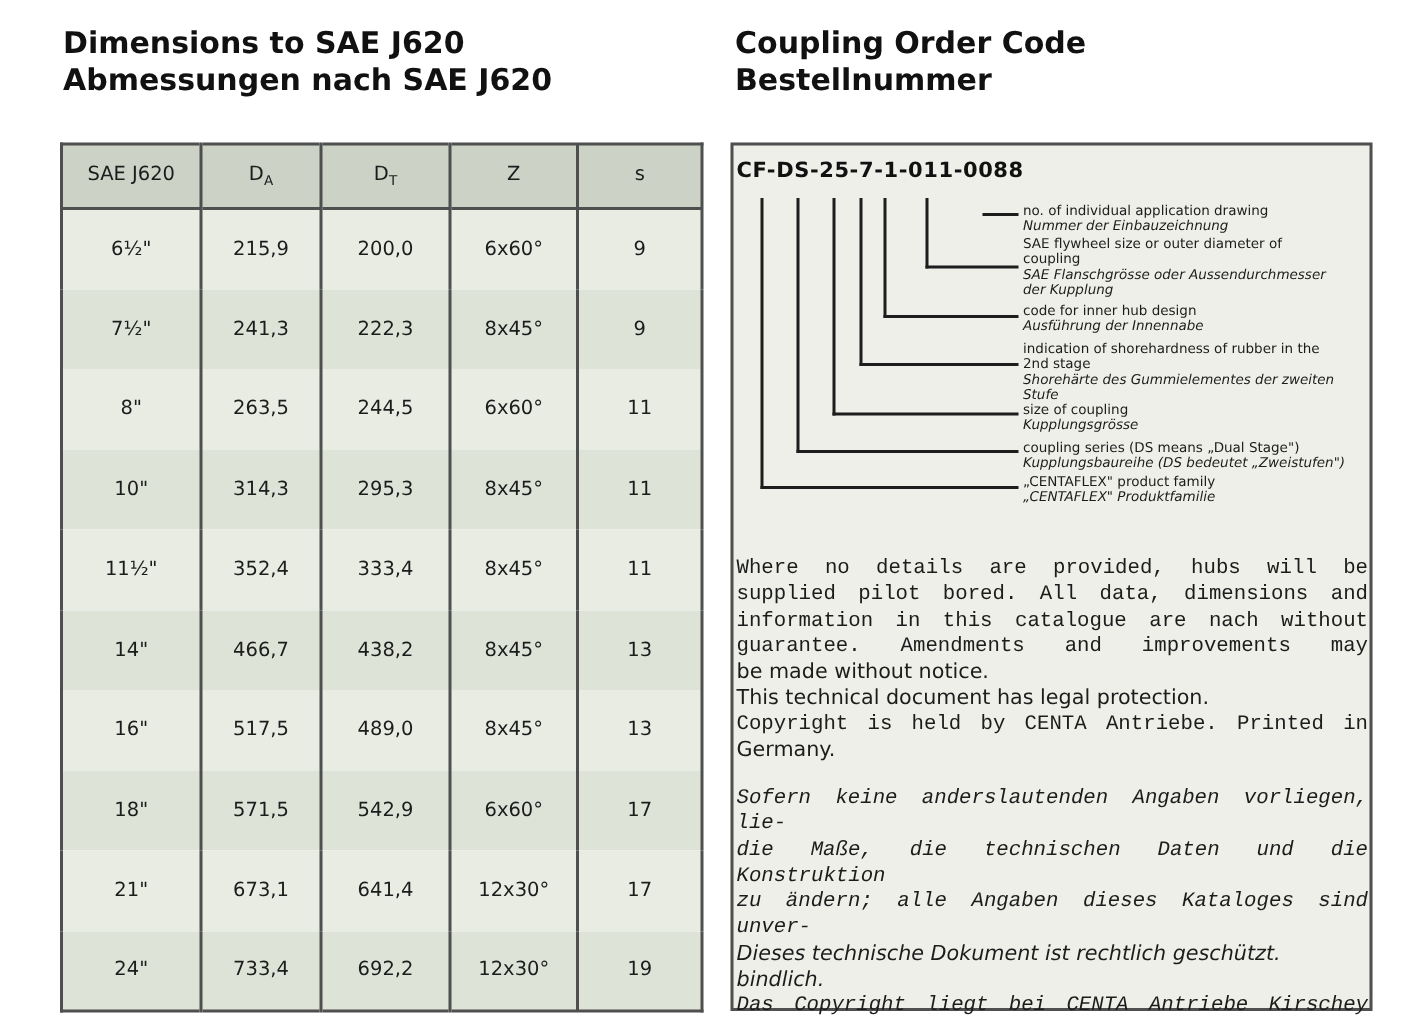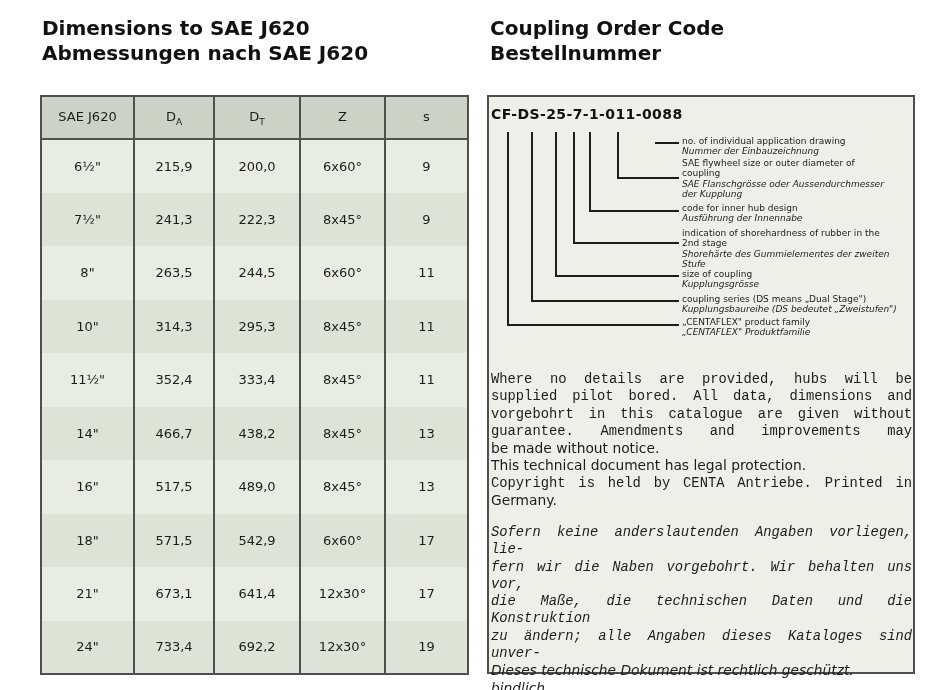--- a/index.html
+++ b/index.html
@@ -220,30 +220,29 @@
           <div class="lbl-line">„CENTAFLEX" product family</div>
         </div>
       <div class="de">
           <div class="lbl-line">„CENTAFLEX" Produktfamilie</div>
         </div>
     </div>
 
     <div class="notice" id="notice-en">
         <div class="para-line just">Where no details are provided, hubs will be</div>
         <div class="para-line just">supplied pilot bored. All data, dimensions and</div>
-        <div class="para-line just">vorgebohrt in this catalogue are given without</div>
+        <div class="para-line just">information in this catalogue are nach without</div>
         <div class="para-line just">guarantee. Amendments and improvements may</div>
         <div class="para-line">be made without notice.</div>
         <div class="para-line">This technical document has legal protection.</div>
         <div class="para-line just">Copyright is held by CENTA Antriebe. Printed in</div>
         <div class="para-line">Germany.</div>
       </div>
     <div class="notice" id="notice-de">
         <div class="para-line just">Sofern keine anderslautenden Angaben vorliegen, lie-</div>
-        <div class="para-line just">fern wir die Naben vorgebohrt. Wir behalten uns vor,</div>
         <div class="para-line just">die Maße, die technischen Daten und die Konstruktion</div>
         <div class="para-line just">zu ändern; alle Angaben dieses Kataloges sind unver-</div>
         <div class="para-line">Dieses technische Dokument ist rechtlich geschützt.</div>
         <div class="para-line">bindlich.</div>
         <div class="para-line just">Das Copyright liegt bei CENTA Antriebe Kirschey</div>
       </div>
   </div>
 
 </div>
 

